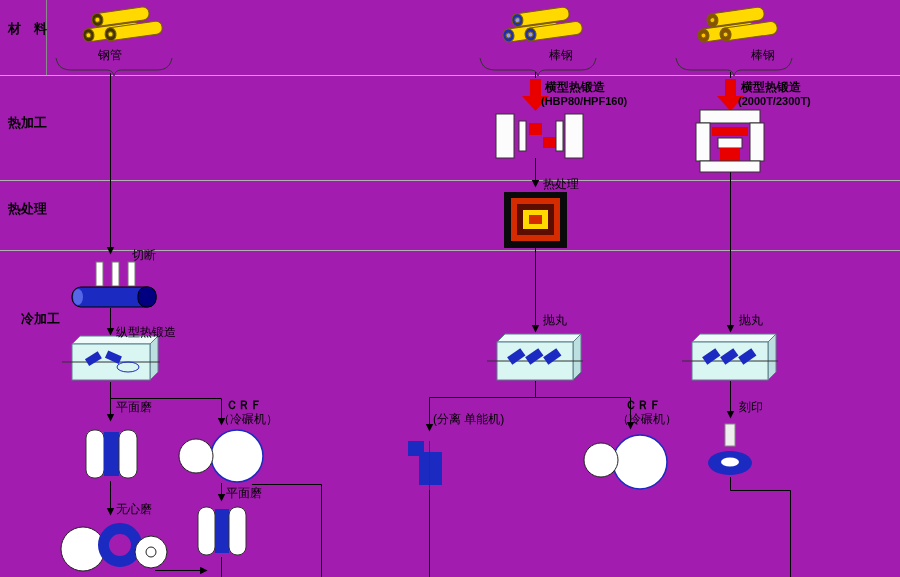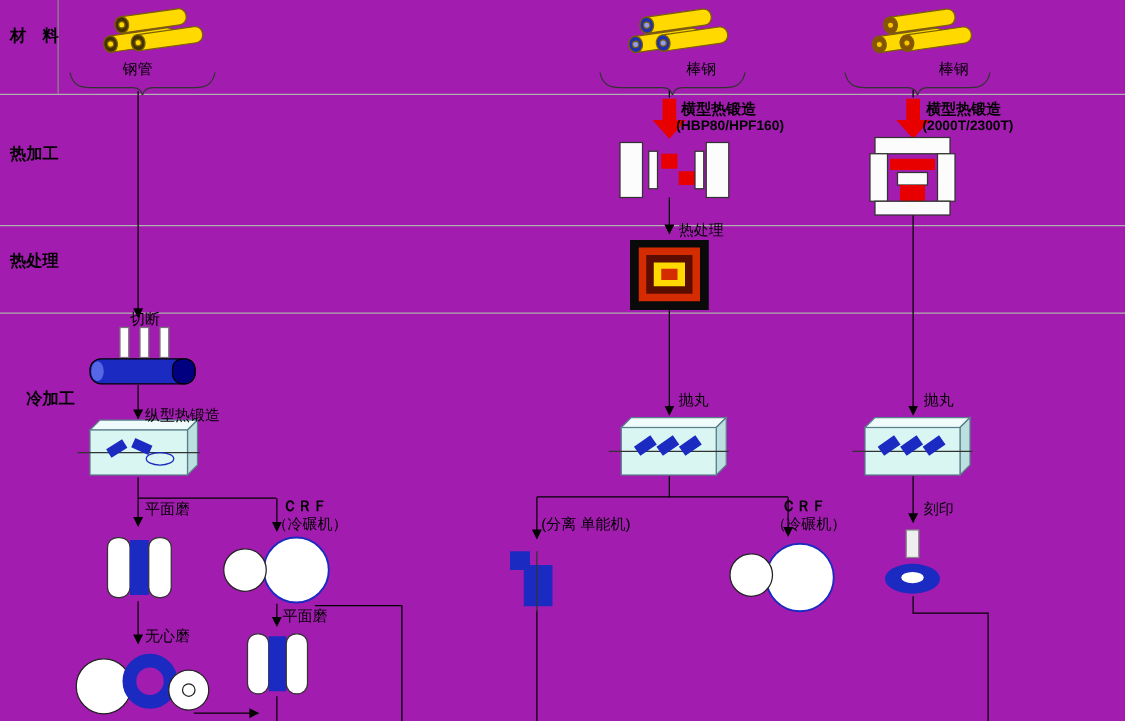--- a/index.html
+++ b/index.html
@@ -244,21 +244,21 @@
   <div class="lbl" style="left:543px;top:314px">抛丸</div>
   <div class="lbl" style="left:433px;top:413px">(分离 单能机)</div>
   <div class="lbl bold" style="left:625px;top:399px">ＣＲＦ</div>
   <div class="lbl" style="left:617px;top:413px">（冷碾机）</div>
 
   <div class="lbl bold" style="left:741px;top:81px">横型热锻造</div>
   <div class="lbl bold small" style="left:738px;top:95px">(2000T/2300T)</div>
   <div class="lbl" style="left:739px;top:314px">抛丸</div>
   <div class="lbl" style="left:739px;top:401px">刻印</div>
 
-  <div class="lbl" style="left:104px;top:249px">切断</div>
+  <div class="lbl" style="left:132px;top:249px">切断</div>
   <div class="lbl" style="left:116px;top:326px">纵型热锻造</div>
   <div class="lbl" style="left:116px;top:401px">平面磨</div>
   <div class="lbl" style="left:116px;top:503px">无心磨</div>
 
   <div class="lbl bold" style="left:226px;top:399px">ＣＲＦ</div>
   <div class="lbl" style="left:218px;top:413px">（冷碾机）</div>
   <div class="lbl" style="left:226px;top:487px">平面磨</div>
 
 </div>
 

